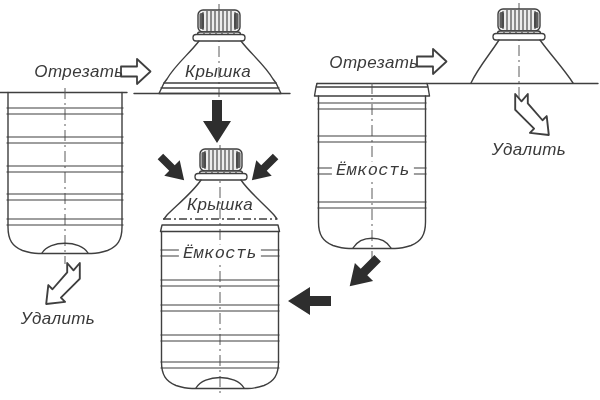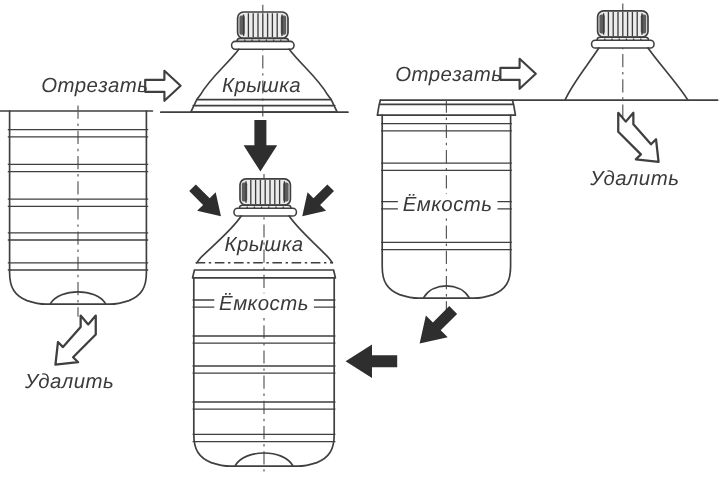--- a/index.html
+++ b/index.html
@@ -15,21 +15,21 @@
   .joint{fill:none;stroke:var(--line);stroke-width:1.3;stroke-dasharray:8 3 2 3;}
   .hollow{fill:#ffffff;stroke:var(--line);stroke-width:1.8;stroke-linejoin:round;}
   .solid{fill:var(--arrow);stroke:none;}
   .capbody{fill:#ececec;stroke:var(--line);stroke-width:1.4;}
   .capband{fill:#f2f2f2;stroke:var(--line);stroke-width:1.3;}
   .capstripes{fill:none;stroke:#3c3c3c;stroke-width:1.1;}
   .capdark{fill:#3a3a3a;opacity:.8;}
   .ring{fill:#ffffff;stroke:var(--line);stroke-width:1.3;}
   .lbl{position:absolute;transform:translate(-50%,-50%);font-style:italic;font-size:17px;
        color:var(--text);white-space:nowrap;letter-spacing:.4px;line-height:1;}
-  .lbl.bg{background:var(--background);padding:0 4px;}
+  .lbl.bg{background:var(--background);padding:0 4px;font-family:Liberation Mono, monospace;}
 </style>
 </head>
 <body>
 
 <div class="stage">
 
 <svg width="600" height="400" viewBox="0 0 600 400">
   <defs>
     <g id="cap">
       <rect class="capbody" x="0" y="0" width="42" height="22" rx="5"></rect>

